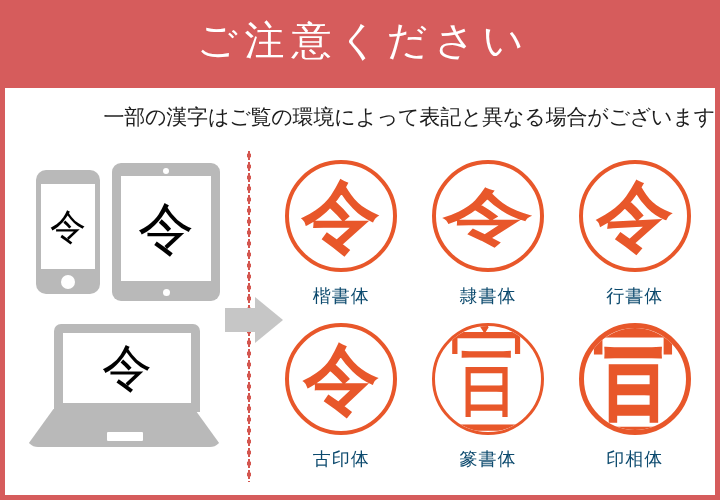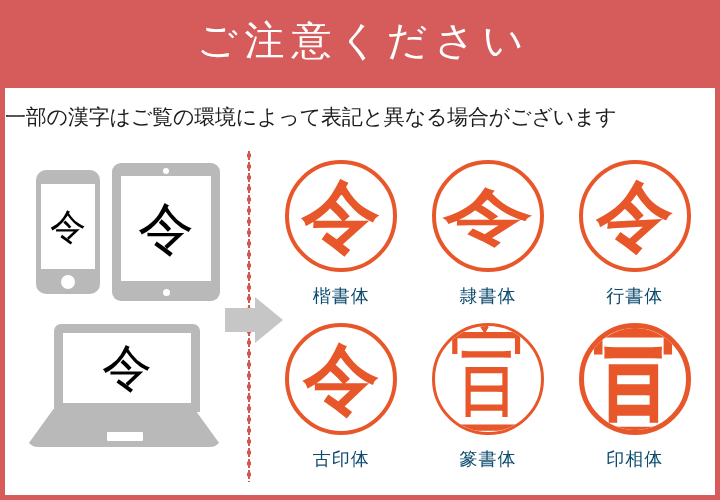--- a/index.html
+++ b/index.html
@@ -51,21 +51,21 @@
     height: 412px;
     border: 5px solid #d65c5c;
     border-top: 0;
     background: #ffffff;
   }
 
   .subtitle {
     position: absolute;
     left: 5px; top: 103px;
     width: 710px;
-    text-align: left;
+    text-align: right;
     font-size: 21px;
     color: #1c1c1c;
     font-family: "DejaVu Sans", "Liberation Sans", sans-serif;
     letter-spacing: -0.2px;
   }
 
   
   .dotted-divider {
     position: absolute;
     left: 247px;

